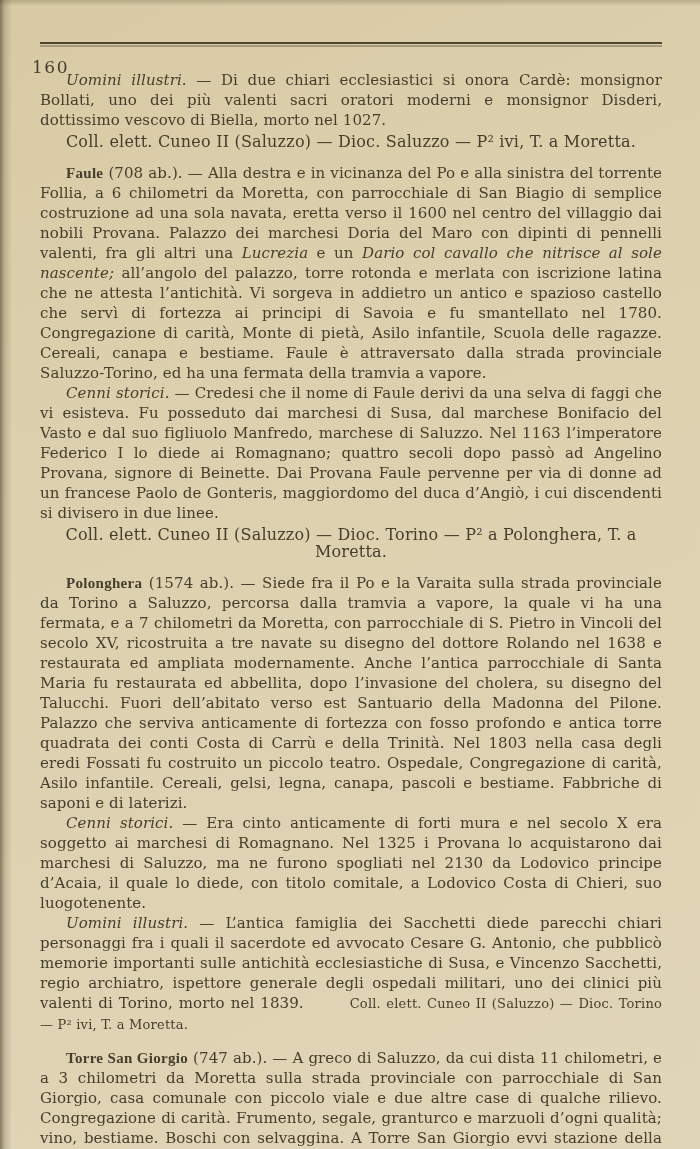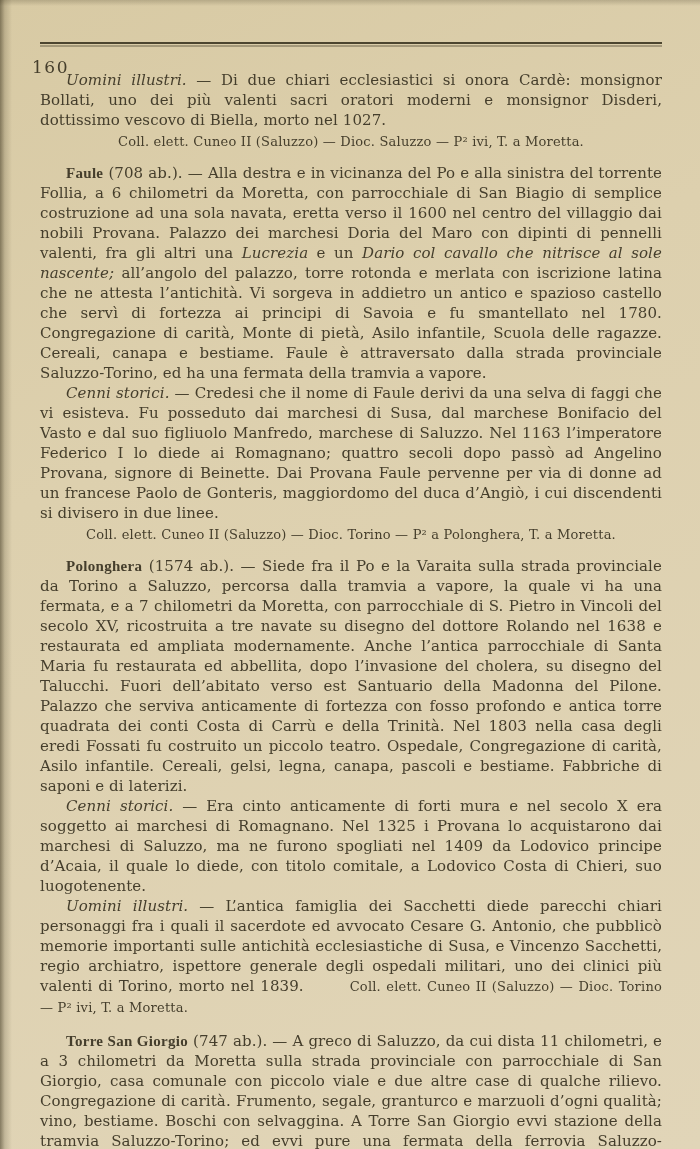--- a/index.html
+++ b/index.html
@@ -47,21 +47,21 @@
     font-size:15px;line-height:20px;
     letter-spacing:.1px;
   }
   .para{margin:0;text-indent:26px;}
   .entry{margin-top:13px;}
   .b{font-weight:bold;letter-spacing:.3px;font-family:Liberation Serif, serif;}
   .it{font-style:italic;}
   .ref{
     margin:3px 0 4px;
     text-align:center;text-indent:0;
-    font-size:13px;line-height:17px;
+    font-size:16px;line-height:17px;
     letter-spacing:.2px;
   }
   .ref-inline{
     font-size:13px;letter-spacing:.2px;
     padding-left:46px;
   }
 </style>
 </head>
 <body>
 
@@ -82,20 +82,20 @@
     <p class="ref">Coll. elett. Cuneo II (Saluzzo) — Dioc. Saluzzo — P² ivi, T. a Moretta.</p>
 
     <p class="para entry"><span class="b">Faule</span><span> (708 ab.). — Alla destra e in vicinanza del Po e alla sinistra del torrente Follia, a 6 chilometri da Moretta, con parrocchiale di San Biagio di semplice costruzione ad una sola navata, eretta verso il 1600 nel centro del villaggio dai nobili Provana. Palazzo dei marchesi Doria del Maro con dipinti di pennelli valenti, fra gli altri una </span><span class="it">Lucrezia</span><span> e un </span><span class="it">Dario col cavallo che nitrisce al sole nascente;</span><span> all’angolo del palazzo, torre rotonda e merlata con iscrizione latina che ne attesta l’antichità. Vi sorgeva in addietro un antico e spazioso castello che servì di fortezza ai principi di Savoia e fu smantellato nel 1780. Congregazione di carità, Monte di pietà, Asilo infantile, Scuola delle ragazze. Cereali, canapa e bestiame. Faule è attraversato dalla strada provinciale Saluzzo-Torino, ed ha una fermata della tramvia a vapore.</span></p>
 
     <p class="para"><span class="it">Cenni storici.</span><span> — Credesi che il nome di Faule derivi da una selva di faggi che vi esisteva. Fu posseduto dai marchesi di Susa, dal marchese Bonifacio del Vasto e dal suo figliuolo Manfredo, marchese di Saluzzo. Nel 1163 l’imperatore Federico I lo diede ai Romagnano; quattro secoli dopo passò ad Angelino Provana, signore di Beinette. Dai Provana Faule pervenne per via di donne ad un francese Paolo de Gonteris, maggiordomo del duca d’Angiò, i cui discendenti si divisero in due linee.</span></p>
 
     <p class="ref">Coll. elett. Cuneo II (Saluzzo) — Dioc. Torino — P² a Polonghera, T. a Moretta.</p>
 
     <p class="para entry"><span class="b">Polonghera</span><span> (1574 ab.). — Siede fra il Po e la Varaita sulla strada provinciale da Torino a Saluzzo, percorsa dalla tramvia a vapore, la quale vi ha una fermata, e a 7 chilometri da Moretta, con parrocchiale di S. Pietro in Vincoli del secolo XV, ricostruita a tre navate su disegno del dottore Rolando nel 1638 e restaurata ed ampliata modernamente. Anche l’antica parrocchiale di Santa Maria fu restaurata ed abbellita, dopo l’invasione del cholera, su disegno del Talucchi. Fuori dell’abitato verso est Santuario della Madonna del Pilone. Palazzo che serviva anticamente di fortezza con fosso profondo e antica torre quadrata dei conti Costa di Carrù e della Trinità. Nel 1803 nella casa degli eredi Fossati fu costruito un piccolo teatro. Ospedale, Congregazione di carità, Asilo infantile. Cereali, gelsi, legna, canapa, pascoli e bestiame. Fabbriche di saponi e di laterizi.</span></p>
 
-    <p class="para"><span class="it">Cenni storici.</span><span> — Era cinto anticamente di forti mura e nel secolo X era soggetto ai marchesi di Romagnano. Nel 1325 i Provana lo acquistarono dai marchesi di Saluzzo, ma ne furono spogliati nel 1409 da Lodovico principe d’Acaia, il quale lo diede, con titolo comitale, a Lodovico Costa di Chieri, suo luogotenente.</span></p>
+    <p class="para"><span class="it">Cenni storici.</span><span> — Era cinto anticamente di forti mura e nel secolo X era soggetto ai marchesi di Romagnano. Nel 1325 i Provana lo acquistarono dai marchesi di Saluzzo, ma ne furono spogliati nel 2130 da Lodovico principe d’Acaia, il quale lo diede, con titolo comitale, a Lodovico Costa di Chieri, suo luogotenente.</span></p>
 
     <p class="para"><span class="it">Uomini illustri.</span><span> — L’antica famiglia dei Sacchetti diede parecchi chiari personaggi fra i quali il sacerdote ed avvocato Cesare G. Antonio, che pubblicò memorie importanti sulle antichità ecclesiastiche di Susa, e Vincenzo Sacchetti, regio archiatro, ispettore generale degli ospedali militari, uno dei clinici più valenti di Torino, morto nel 1839.</span><span class="ref-inline">Coll. elett. Cuneo II (Saluzzo) — Dioc. Torino — P² ivi, T. a Moretta.</span></p>
 
     <p class="para entry"><span class="b">Torre San Giorgio</span><span> (747 ab.). — A greco di Saluzzo, da cui dista 11 chilometri, e a 3 chilometri da Moretta sulla strada provinciale con parrocchiale di San Giorgio, casa comunale con piccolo viale e due altre case di qualche rilievo. Congregazione di carità. Frumento, segale, granturco e marzuoli d’ogni qualità; vino, bestiame. Boschi con selvaggina. A Torre San Giorgio evvi stazione della tramvia Saluzzo-Torino; ed evvi pure una fermata della ferrovia Saluzzo-Moretta-Airasca.</span></p>
 
   </main>
 </div>
 
 </body></html>

